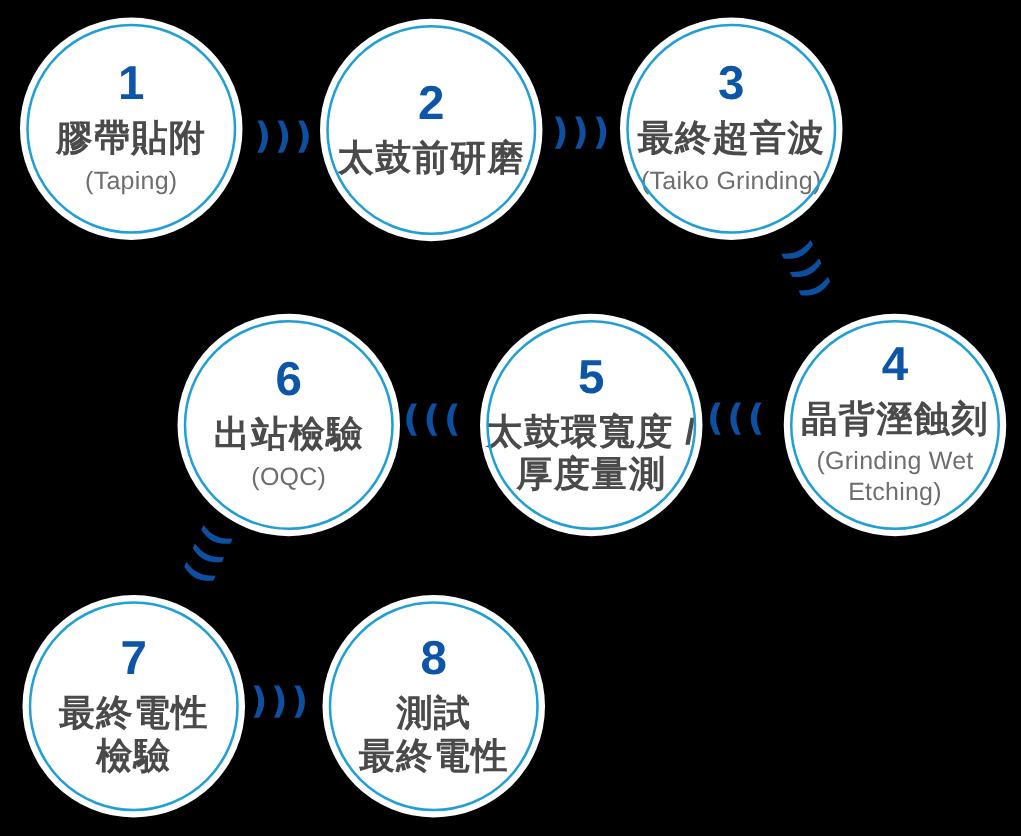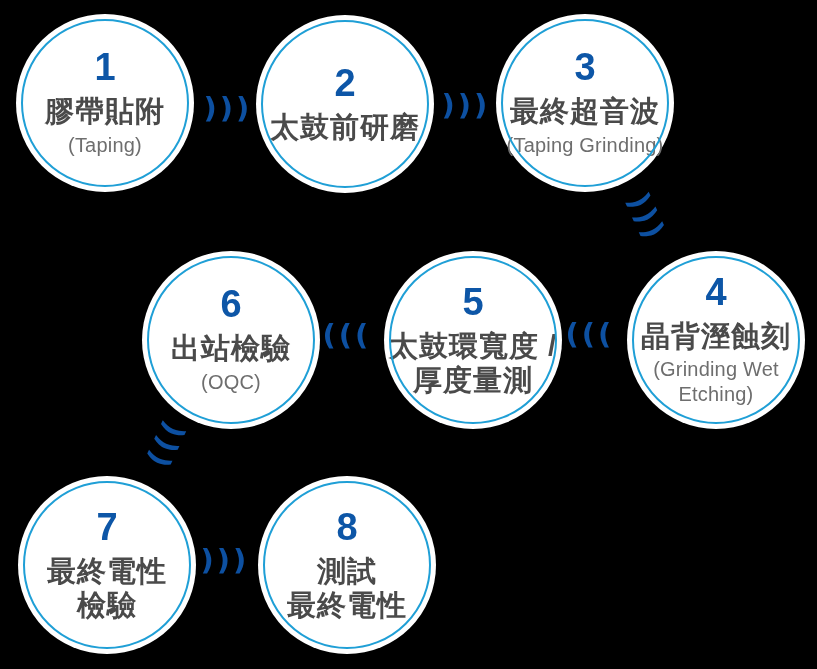--- a/index.html
+++ b/index.html
@@ -116,21 +116,21 @@
       <span>太鼓前研磨</span>
     </div>
   </div>
 
   <div class="circle c3">
     <div class="num">3</div>
     <div class="zh">
       <span>最終超音波</span>
     </div>
     <div class="en">
-      <span>(Taping Grinding)</span>
+      <span>(Taiko Grinding)</span>
     </div>
   </div>
 
   <div class="circle c4">
     <div class="num">4</div>
     <div class="zh">
       <span>晶背溼蝕刻</span>
     </div>
     <div class="en">
       <span>(Grinding Wet</span>

